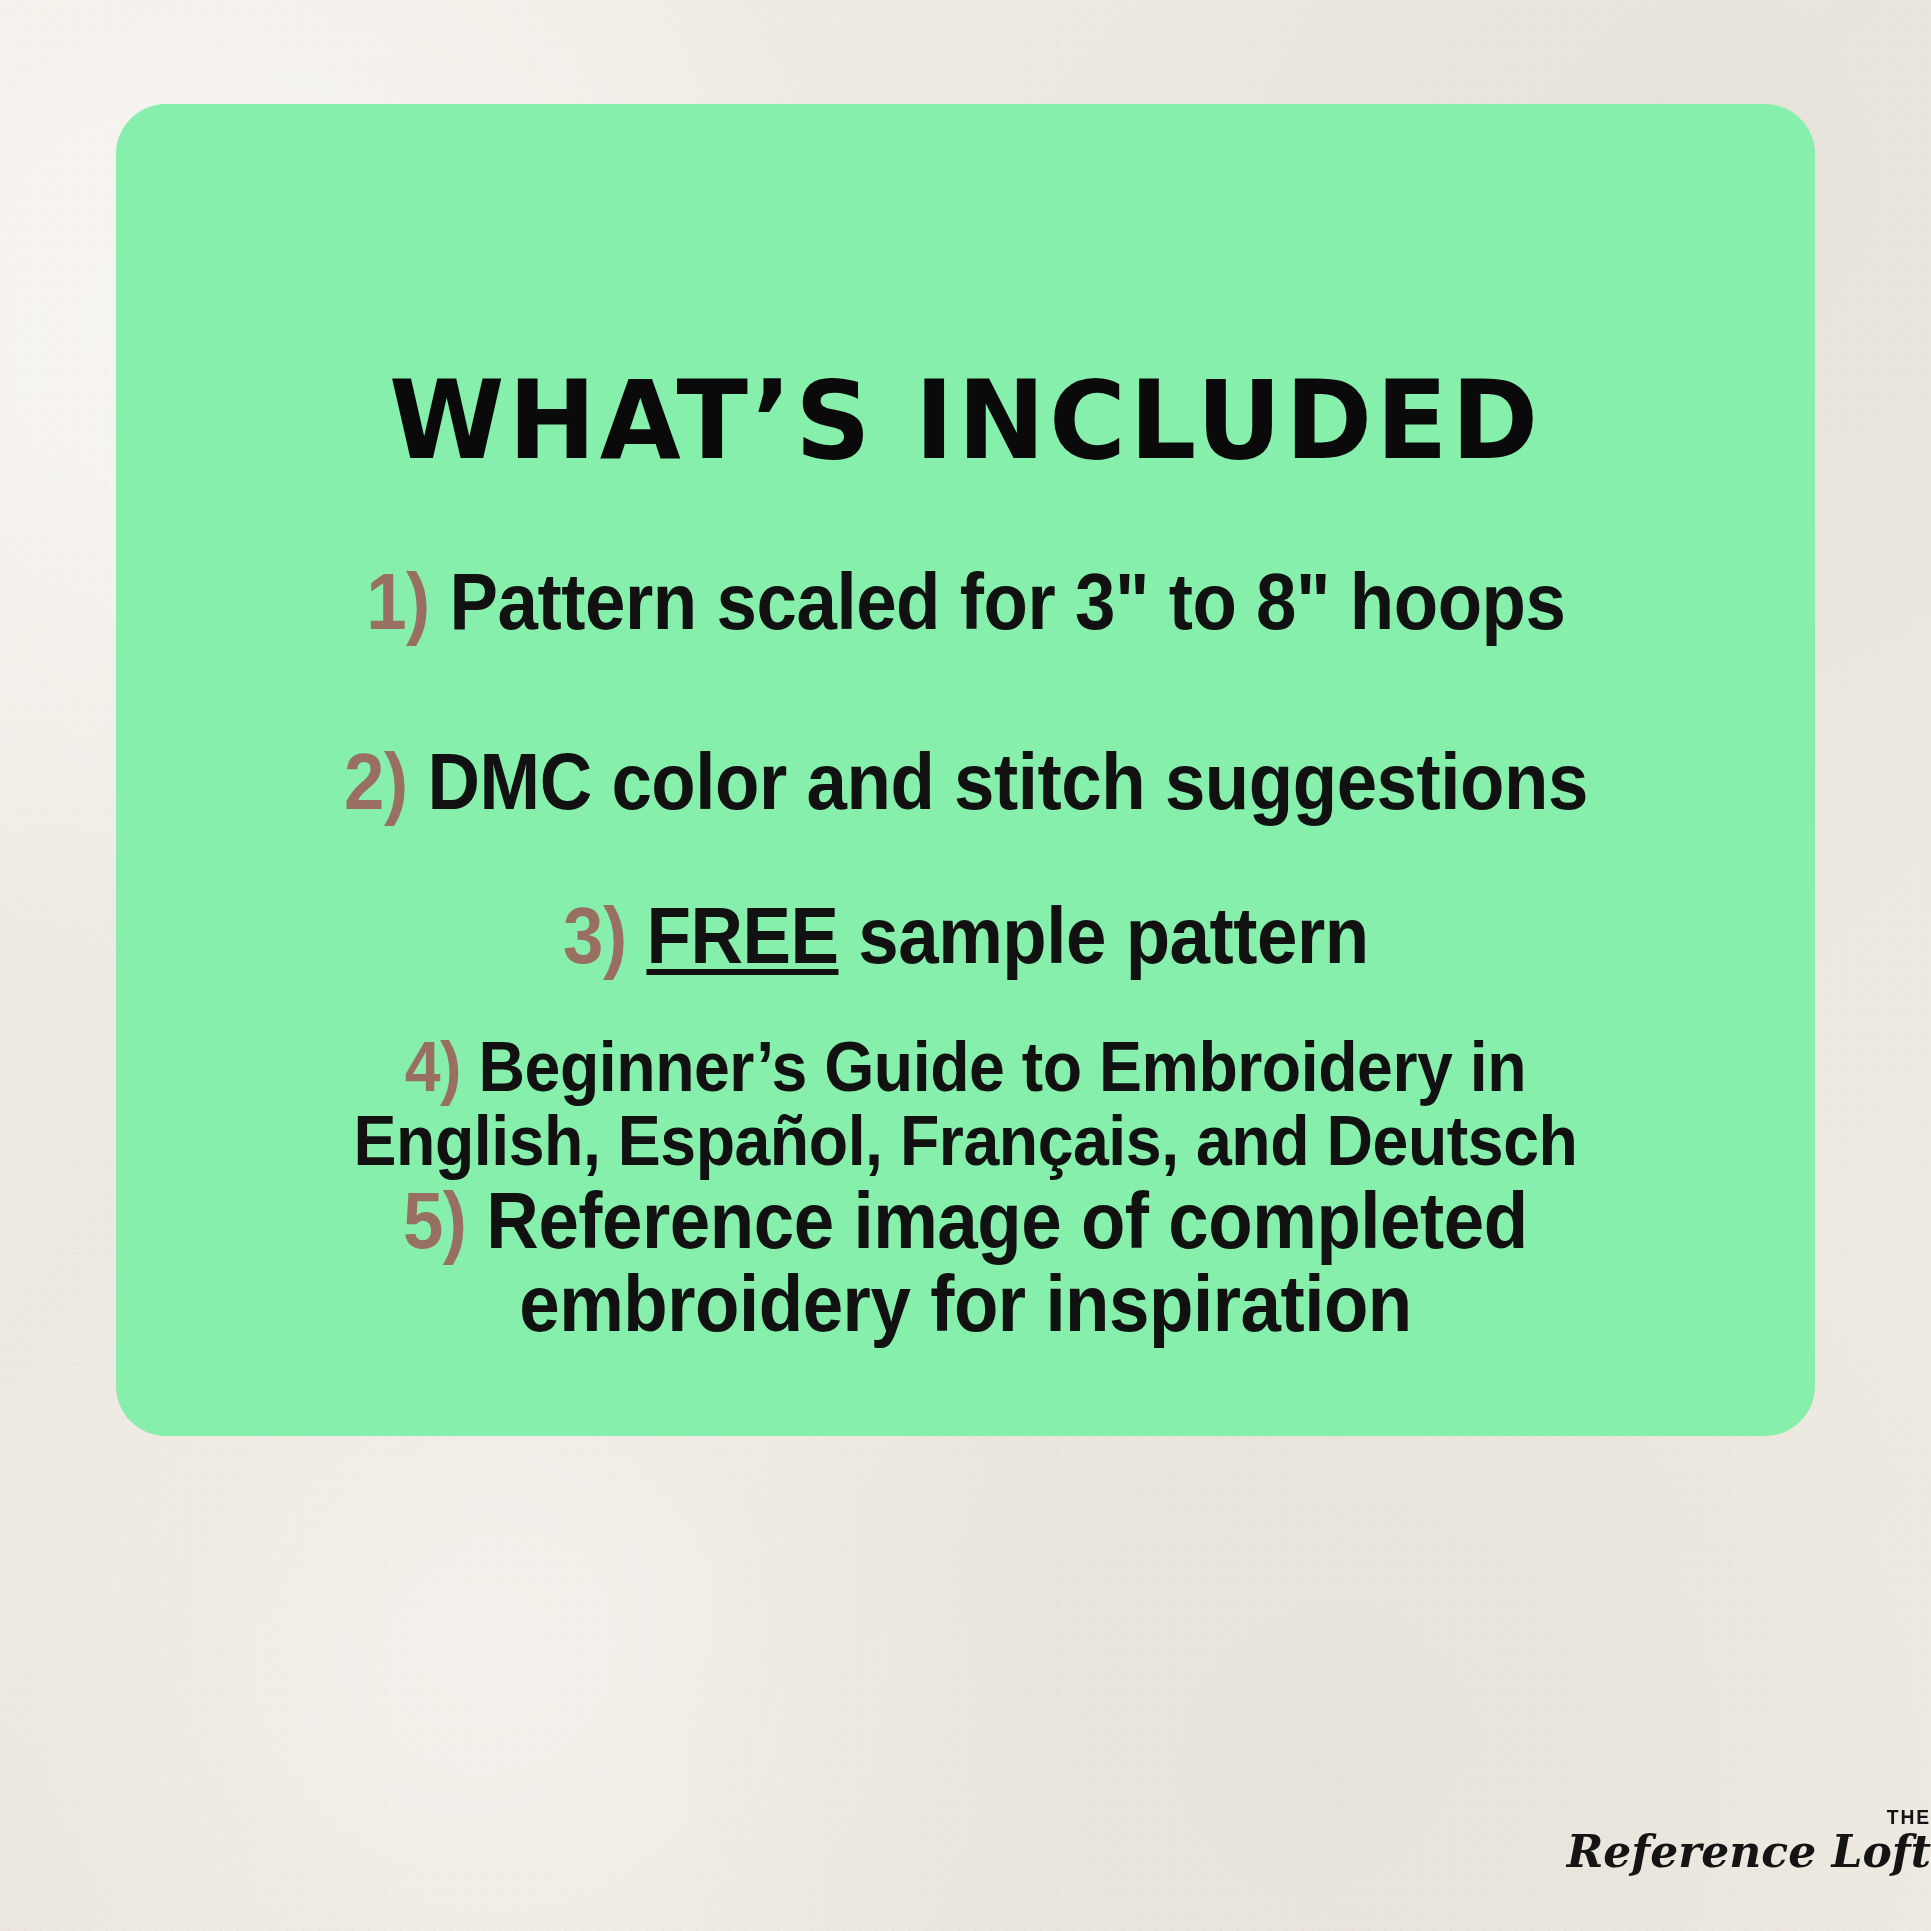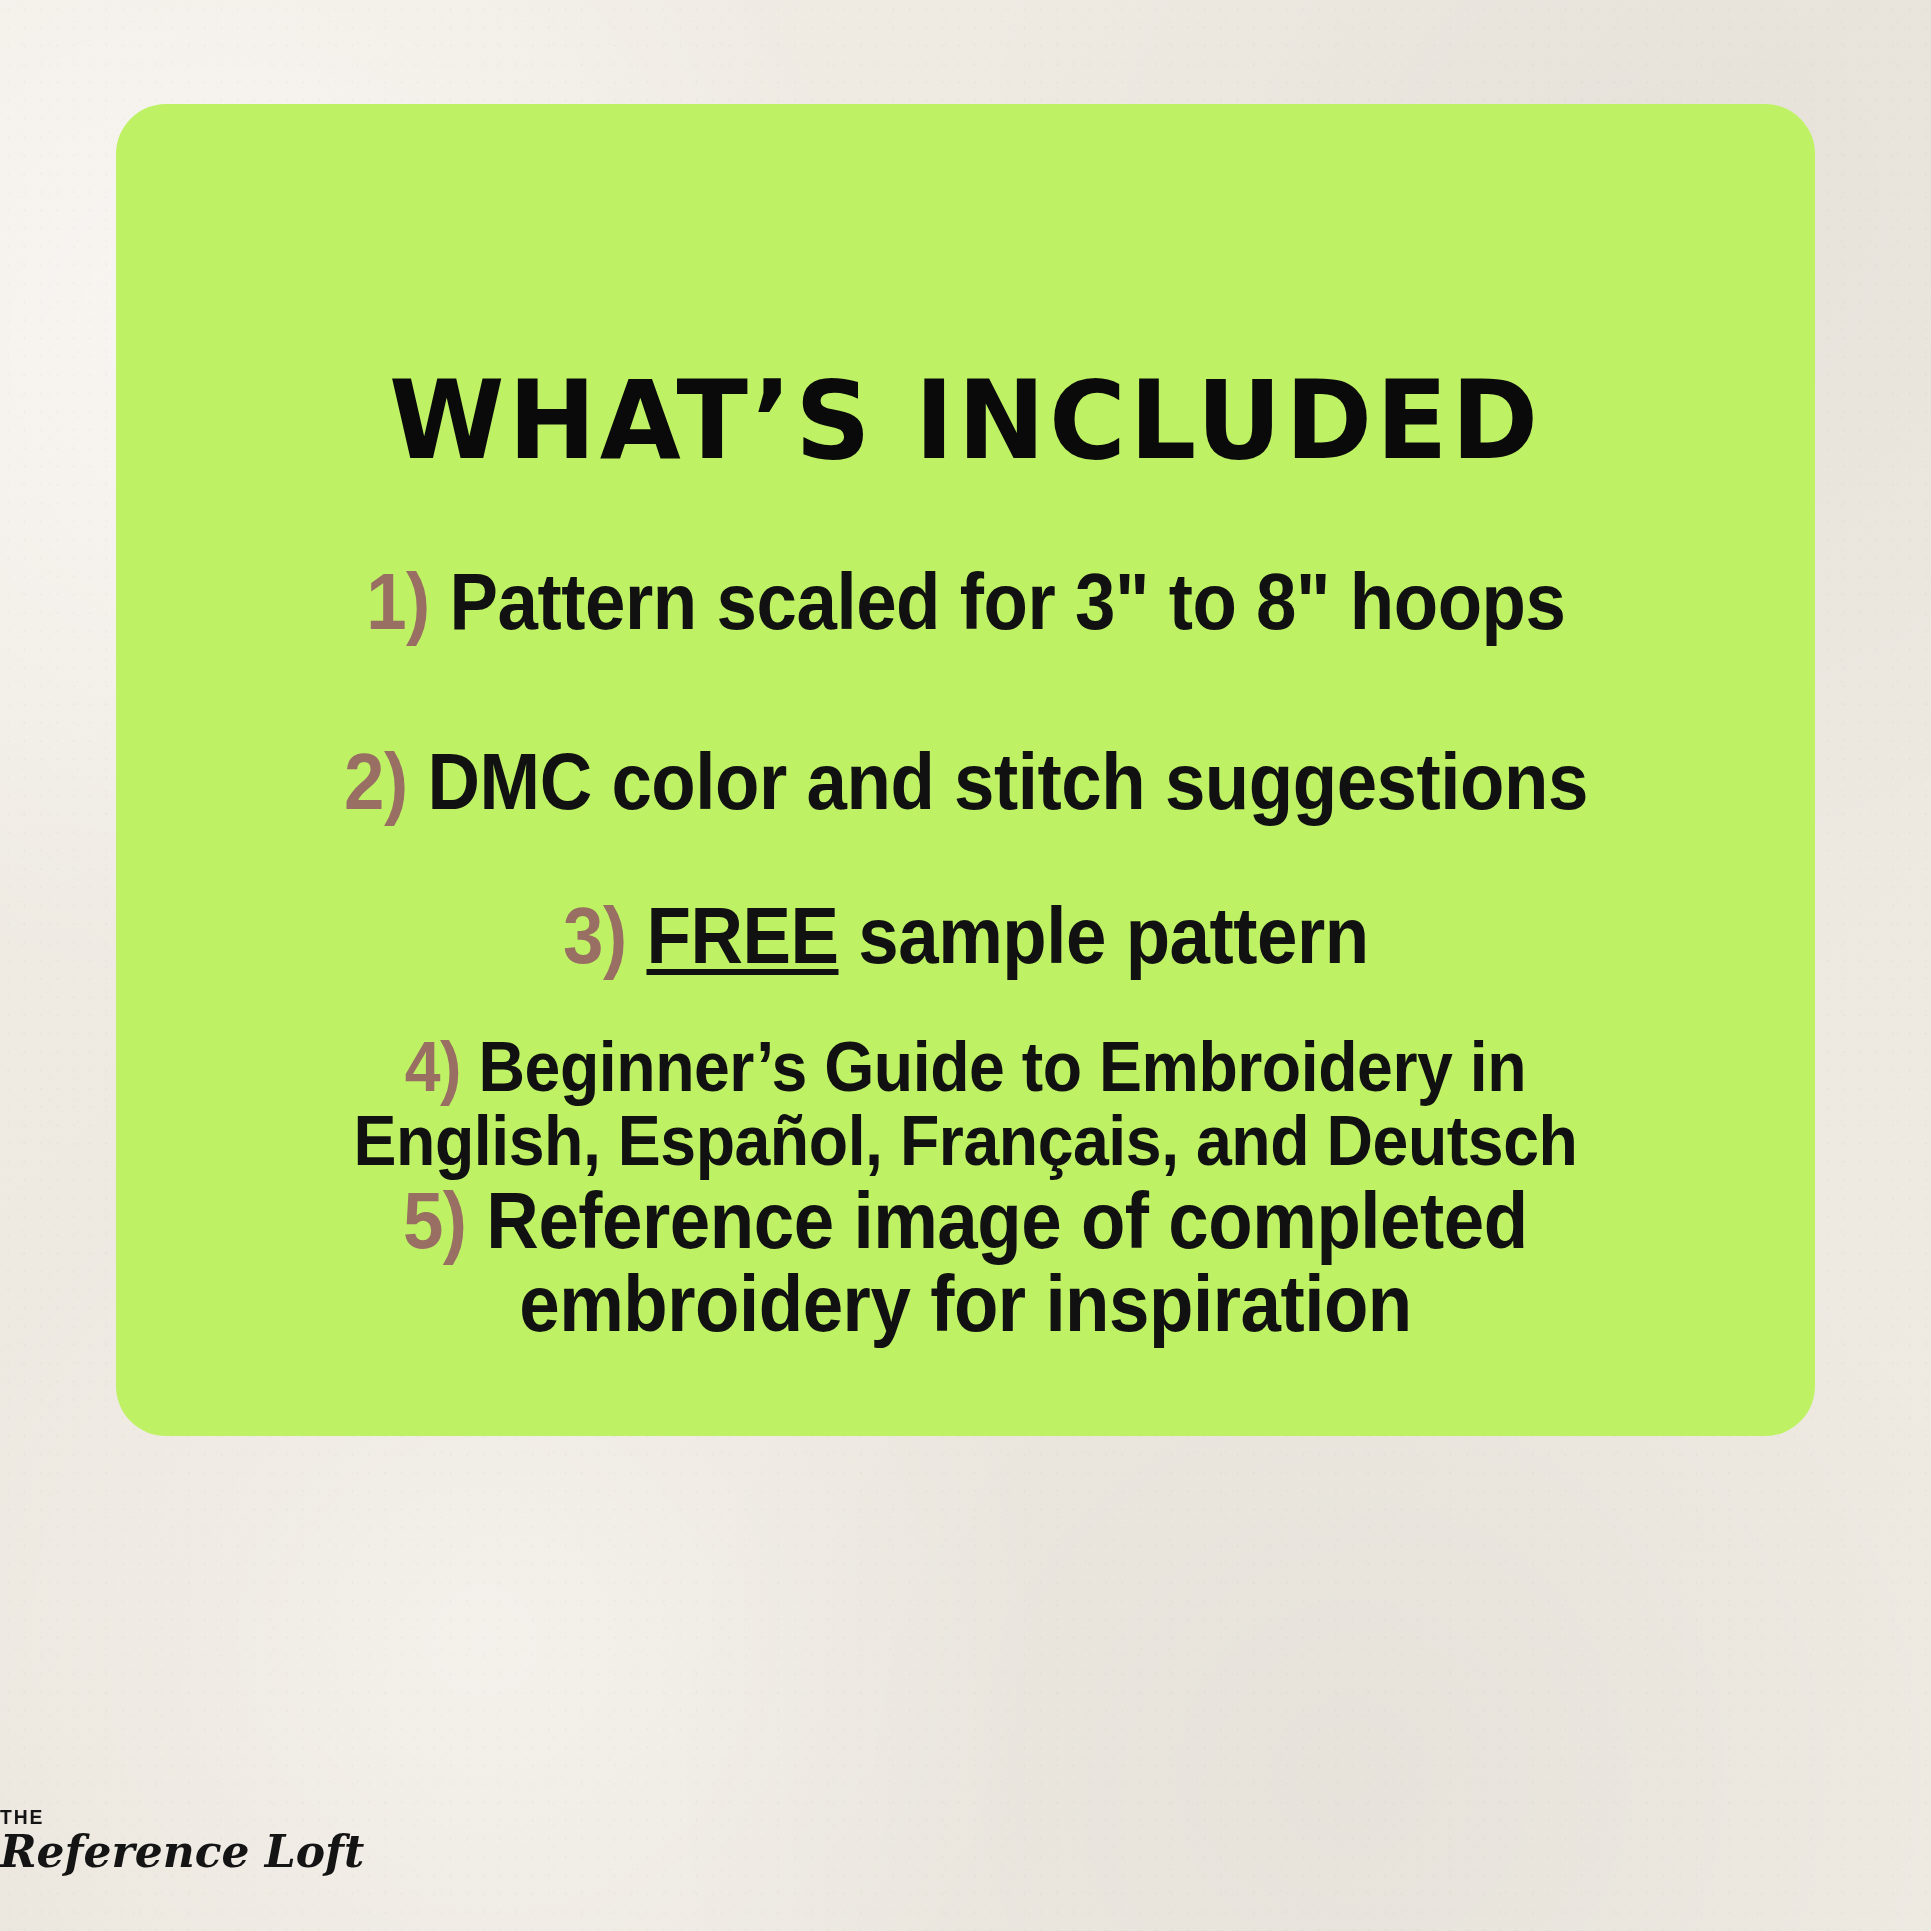--- a/index.html
+++ b/index.html
@@ -37,21 +37,21 @@
     background-position: 0 0, 7.7px 10.6px;
     pointer-events: none;
   }
 
   .card {
     position: absolute;
     left: 116px;
     top: 104px;
     width: 1699px;
     height: 1332px;
-    background: #bef264;
+    background: #86efac;
     border-radius: 50px;
     box-sizing: border-box;
     padding: 12px;
   }
 
   .title {
     position: absolute;
     left: 0;
     right: 0;
     top: 263px;
@@ -106,21 +106,21 @@
     display: inline-block;
     transform: scaleX(0.92);
     transform-origin: center;
   }
 
   .footer {
     position: absolute;
     left: 0;
     right: 0;
     bottom: 56px;
-    text-align: left;
+    text-align: right;
   }
   .footer .the {
     font-family: "Liberation Sans", sans-serif;
     font-weight: 700;
     font-size: 19.3px;
     letter-spacing: 1.9px;
     color: #141414;
     line-height: 1;
     margin-bottom: 1.9px;
   }

